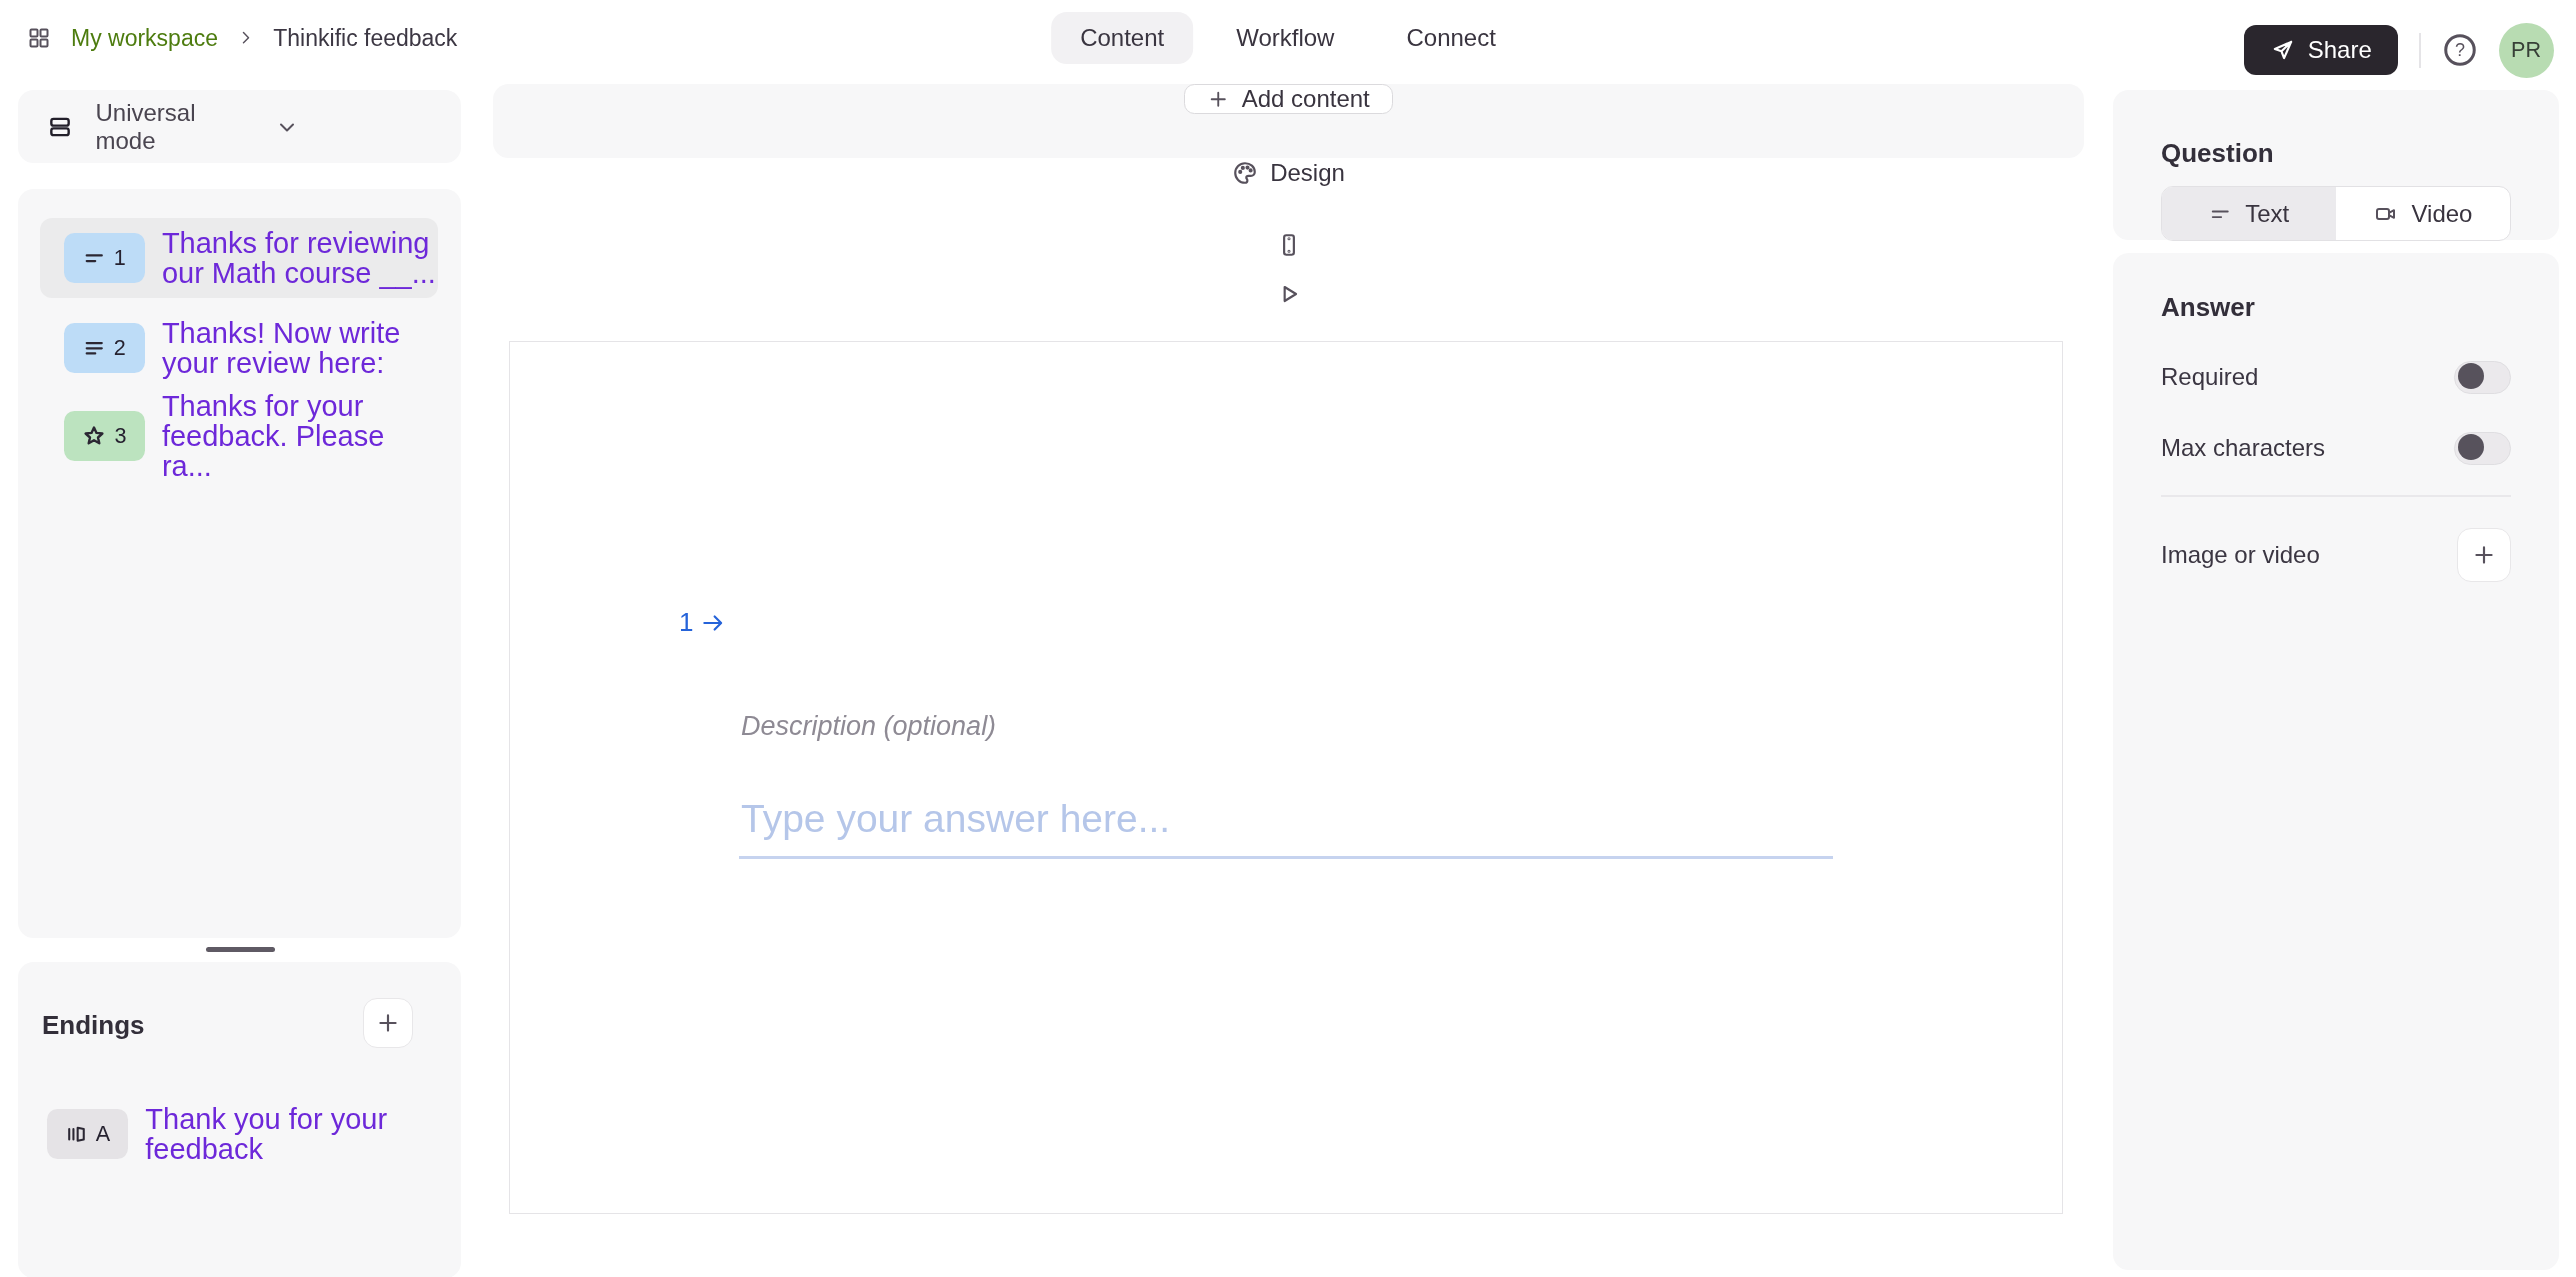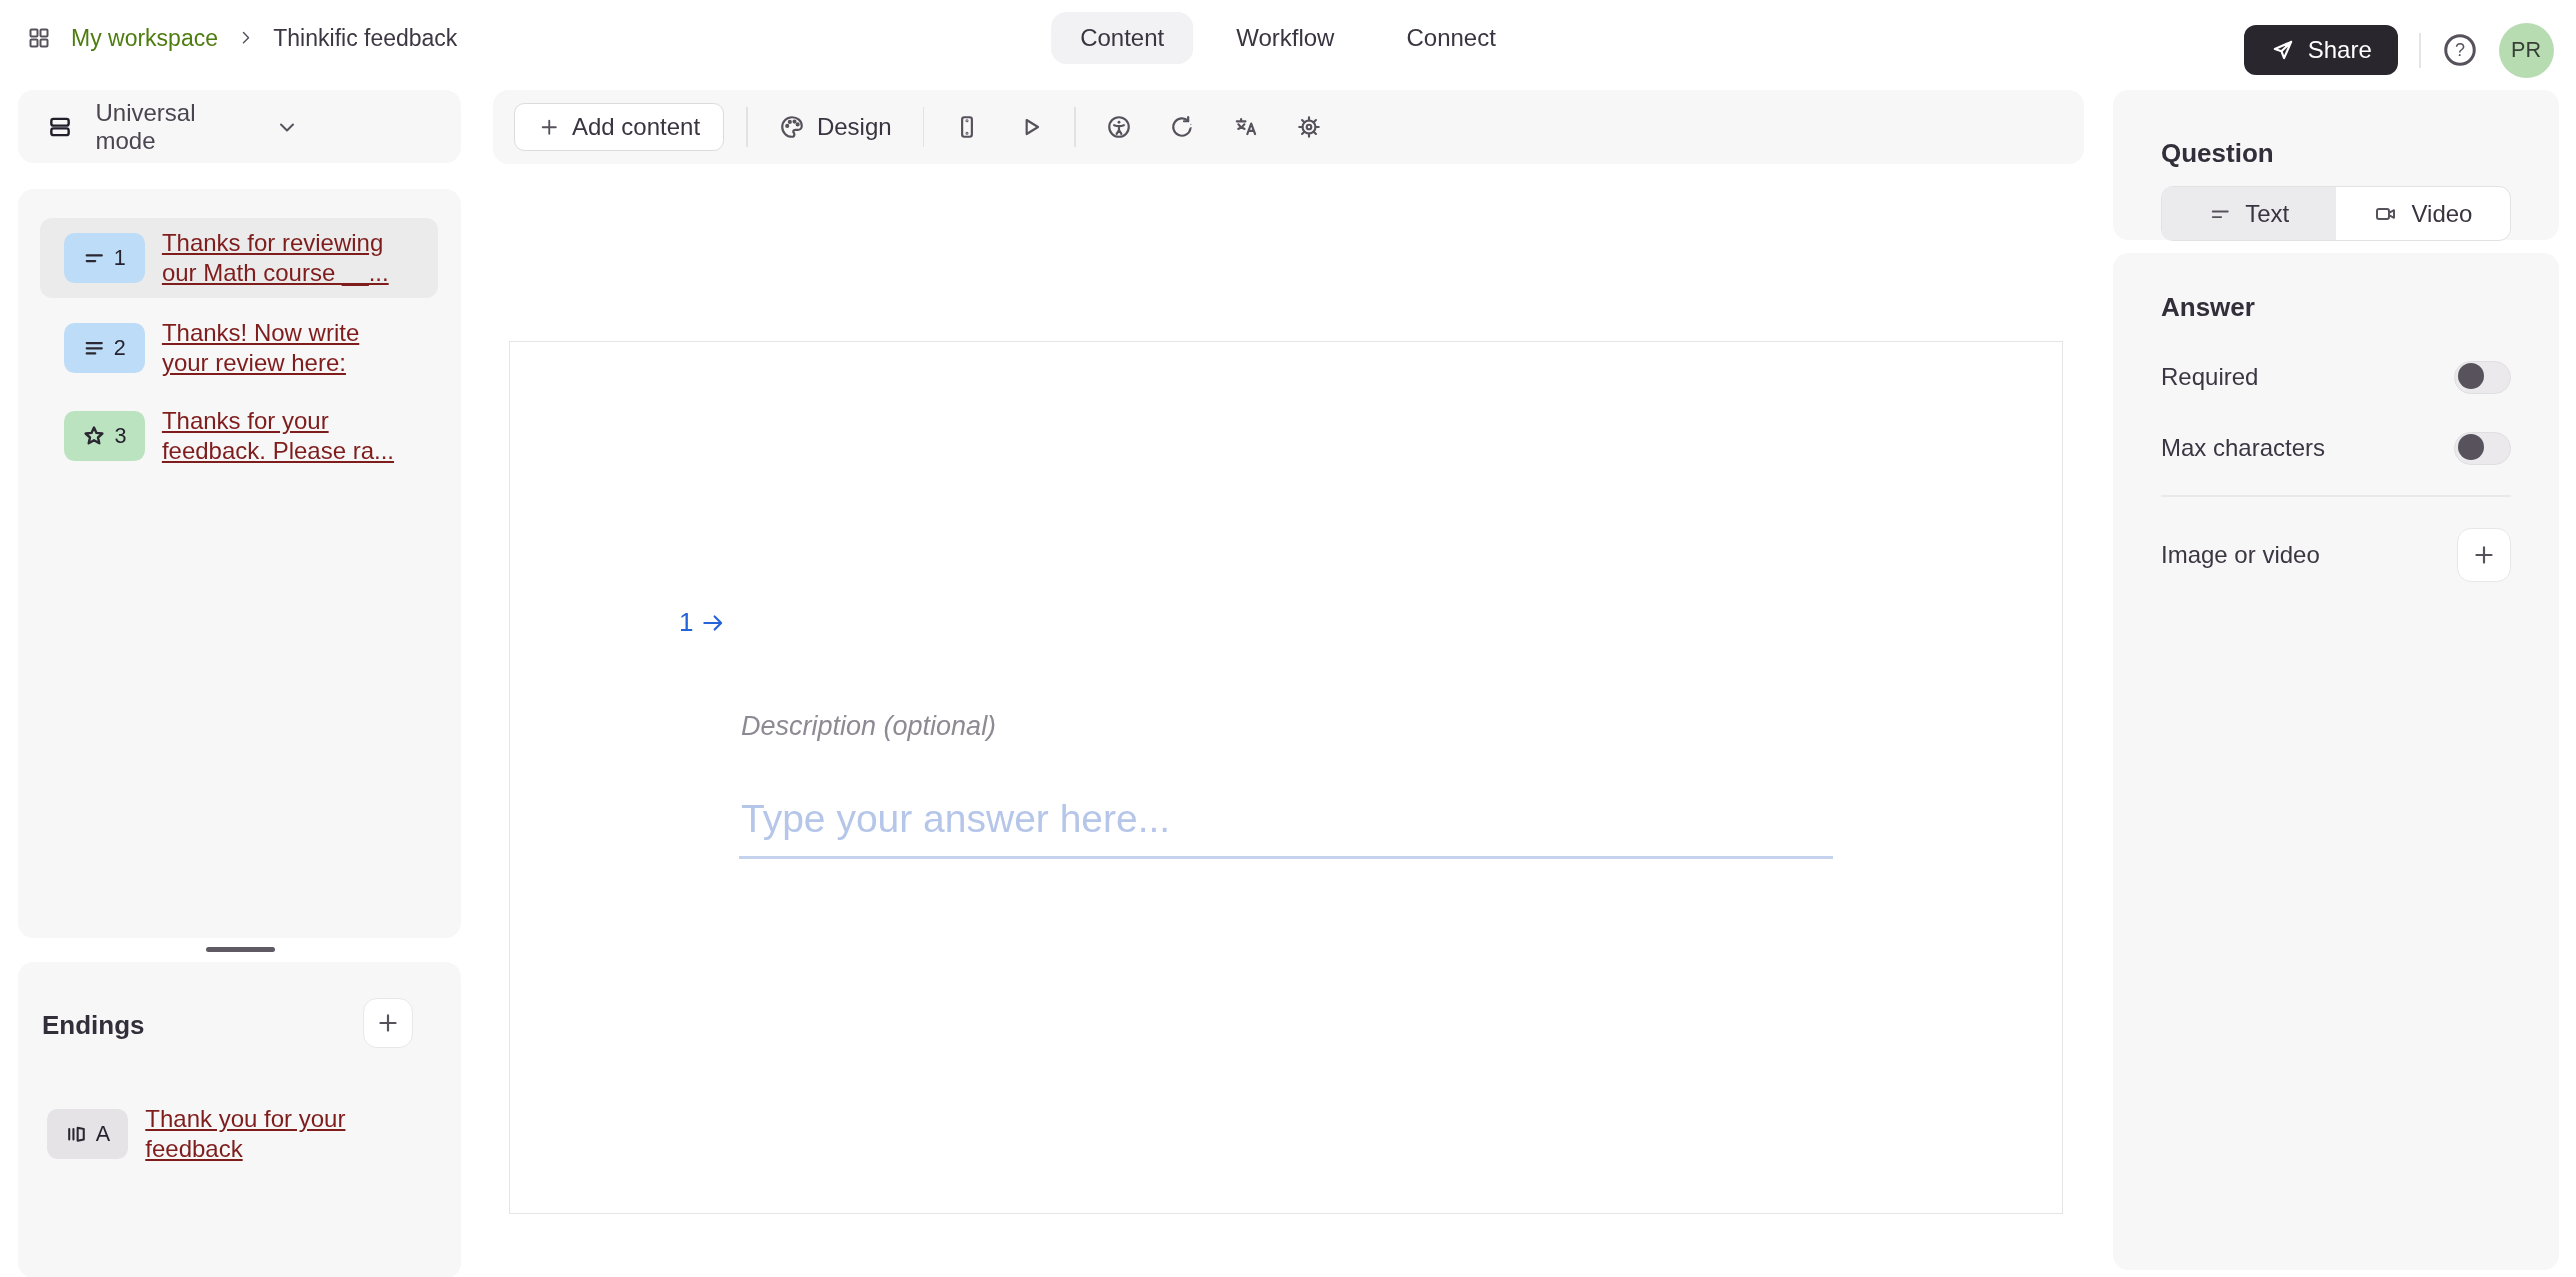--- a/index.html
+++ b/index.html
@@ -30,30 +30,30 @@
   .qpanel{position:absolute;left:18px;top:189px;width:443px;height:749px;background:#f7f7f8;border-radius:15.6px;}
   .q-row{position:absolute;left:21.6px;width:398px;height:80px;border-radius:12px;display:flex;align-items:center;gap:17.3px;
          padding:0 0 0 24px;box-sizing:border-box;cursor:pointer;}
   .q-row.selected{background:#ebebec;}
   .badge{width:81px;height:50px;border-radius:10.4px;display:flex;align-items:center;justify-content:center;gap:8.6px;flex:none;}
   .badge.blue{background:#bddcf7;}
   .badge.green{background:#bce3bf;}
   .badge.gray{background:#e5e3e6;}
   .badge b{font-size:21.6px;font-weight:500;color:#262230;}
   .badge .ico{stroke:#2b2733;stroke-width:2.4;}
-  .q-title{font-size:24px;line-height:30px;color:#7f1d1d;text-decoration:underline;}
+  .q-title{font-size:29px;line-height:30px;color:#6d28d9;}
   .handle{position:absolute;left:206px;top:947px;width:69px;height:5.2px;border-radius:2.6px;background:#5f5a64;cursor:row-resize;}
   .epanel{position:absolute;left:18px;top:962px;width:443px;height:316px;background:#f7f7f8;border-radius:15.6px;}
   .e-head{position:absolute;left:42px;top:1010px;font-size:26px;font-weight:600;color:#332f3a;}
   .sq-btn{position:absolute;background:#fff;border:1.7px solid #e8e7e9;border-radius:14px;display:flex;align-items:center;justify-content:center;cursor:pointer;box-sizing:border-box;}
   .e-item{position:absolute;left:47px;top:1104px;display:flex;align-items:center;gap:17.3px;cursor:pointer;}
 
   
-  .toolbar{position:absolute;left:493px;top:90px;width:1591px;height:74px;background:#f7f7f8;border-radius:15.6px;
-           display:flex;align-items:center;padding:0 21px;box-sizing:border-box;gap:22.5px;}
+  .toolbar{position:absolute;left:493px;top:84px;width:1591px;height:74px;background:#f7f7f8;border-radius:15.6px;
+           display:flex;align-items:center;padding:0 21px;box-sizing:border-box;gap:22.5px;flex-direction:column;}
   .addc{height:48px;background:#fff;border:1.7px solid #dbdadd;border-radius:10.4px;display:flex;align-items:center;gap:12px;
         padding:0 22.5px;font-size:24px;color:#39343f;cursor:pointer;box-sizing:border-box;}
   .tdiv{width:1.7px;height:40px;background:#e2e1e4;}
   .tbtn{display:flex;align-items:center;gap:12px;font-size:24px;color:#39343f;cursor:pointer;padding:0 8.6px;}
   .ibtn{width:41px;height:41px;display:flex;align-items:center;justify-content:center;cursor:pointer;}
 
   
   .canvas{position:absolute;left:509px;top:341px;width:1554px;height:873px;background:#fff;border:1.7px solid #e5e4e7;box-sizing:border-box;}
   .qnum{position:absolute;left:679px;top:607px;display:flex;align-items:center;gap:7px;color:#2563d9;font-size:26px;}
   .qtext{position:absolute;left:739px;top:591px;width:1210px;font-size:35px;line-height:50px;color:#0a0a0a;cursor:text;}

